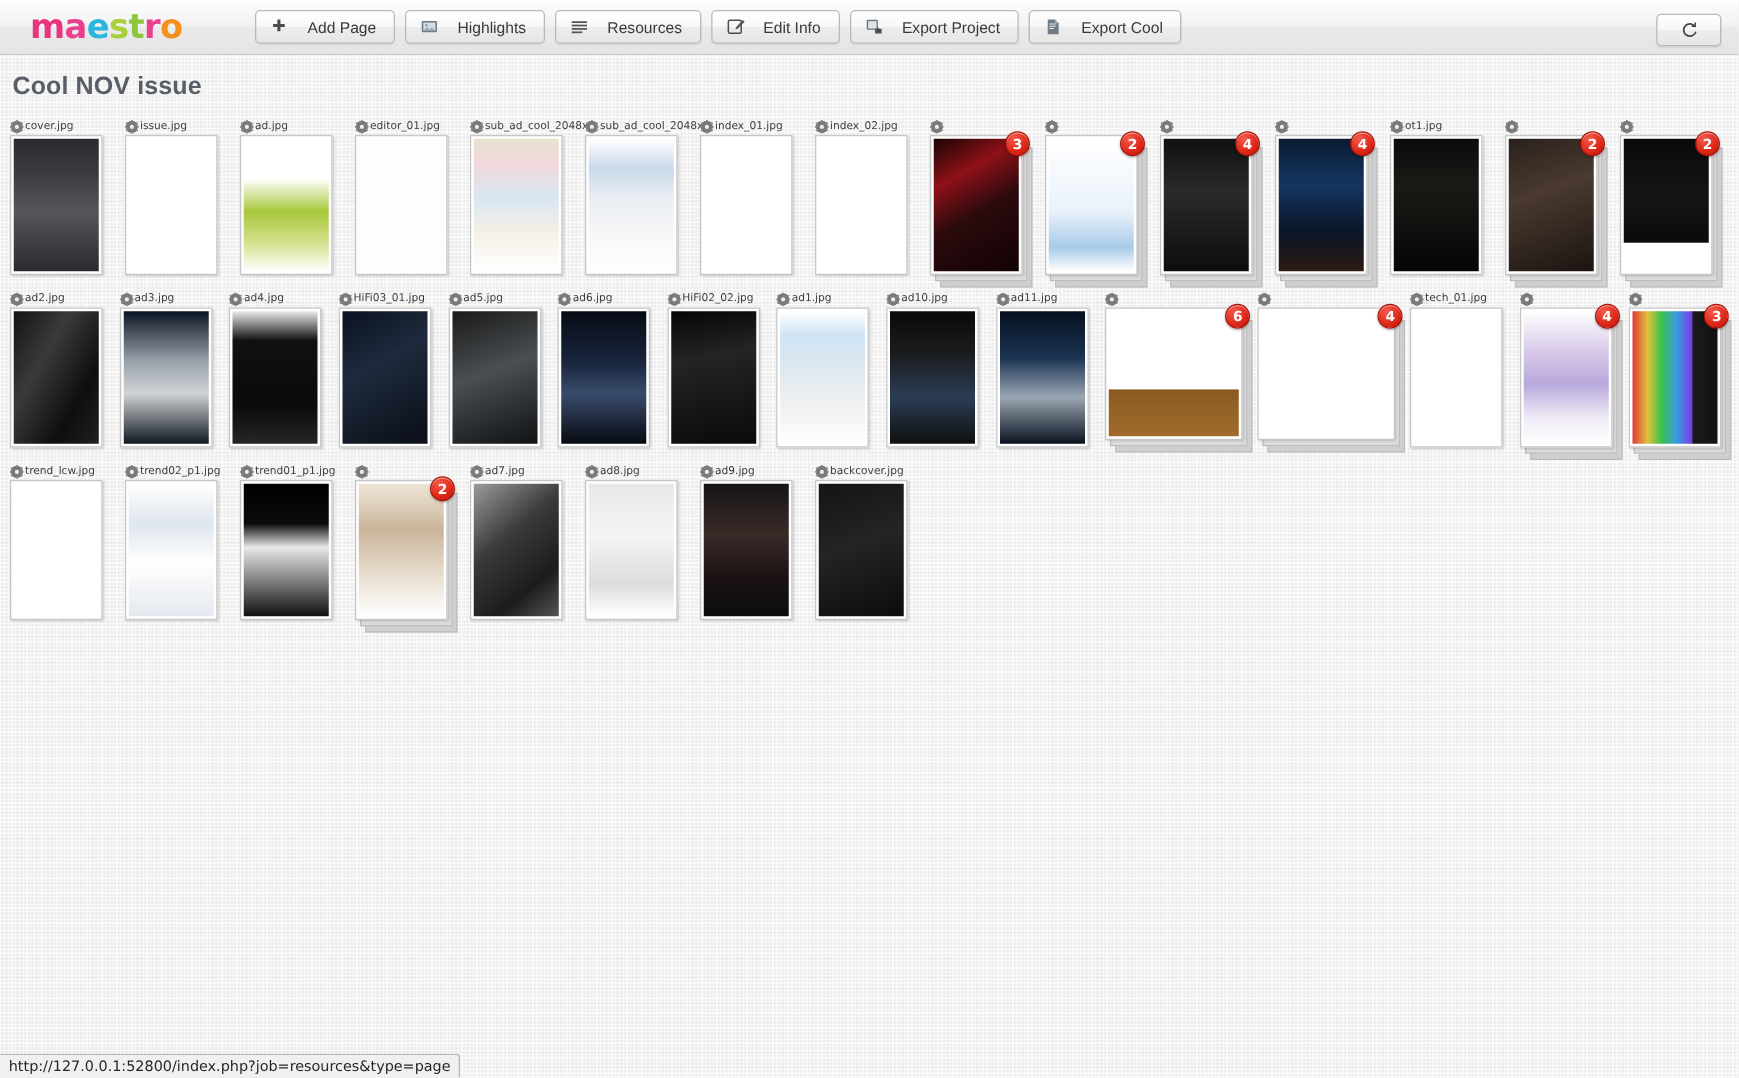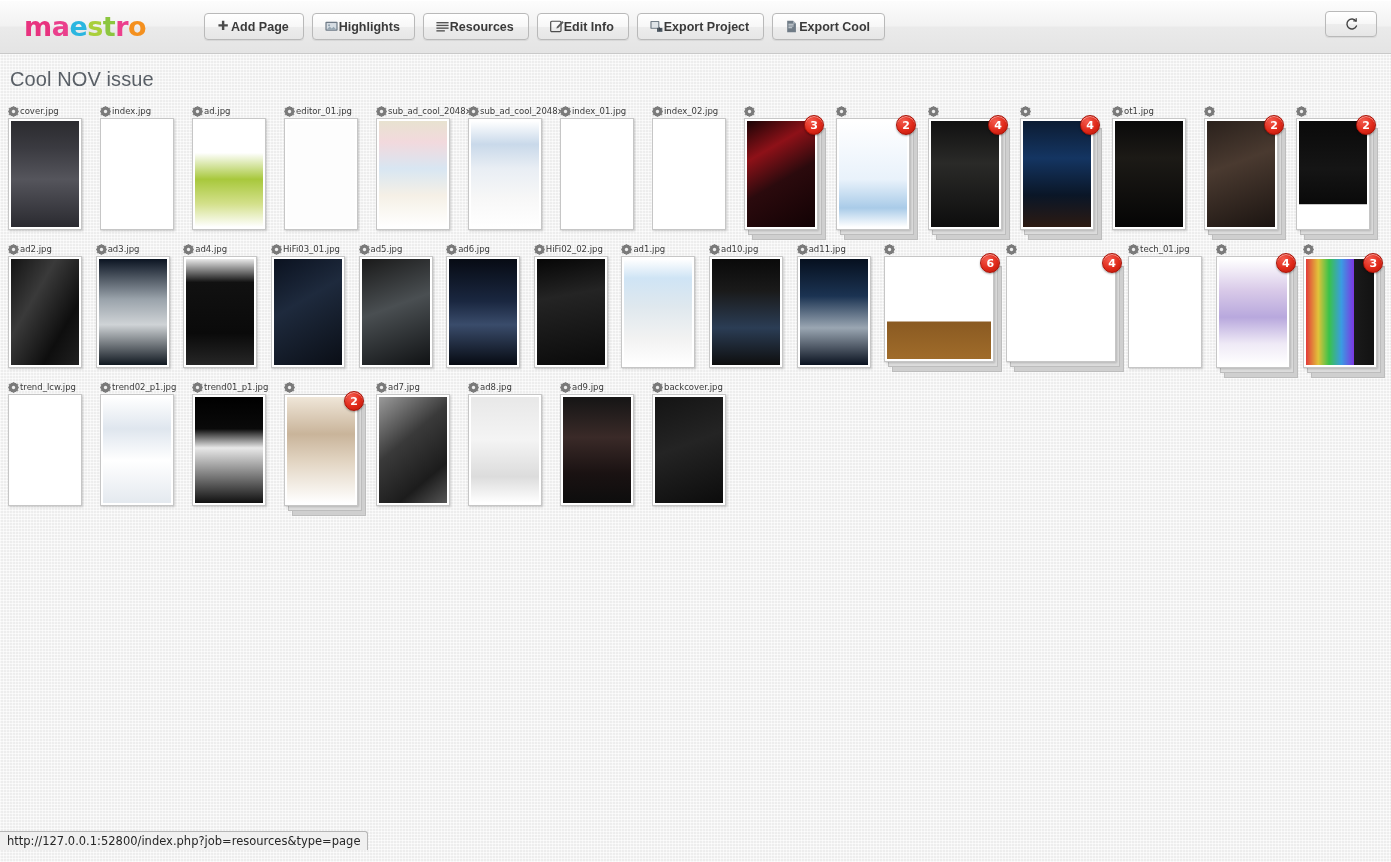--- a/index.html
+++ b/index.html
@@ -19,21 +19,21 @@
     height: 862px;
     background-color: #f3f3f3;
     background-image:
       repeating-linear-gradient(0deg, rgba(255,255,255,.55) 0 1px, rgba(0,0,0,.012) 1px 3px),
       repeating-linear-gradient(90deg, rgba(255,255,255,.55) 0 1px, rgba(0,0,0,.012) 1px 3px);
   }
 
   
   #toolbar {
     position: relative;
-    height: 54px;
+    height: 44px;
     background: linear-gradient(#fdfdfd 0%, #f2f2f2 48%, #eaeaea 52%, #e4e4e4 100%);
     border-bottom: 1px solid #c9c9c9;
     box-shadow: 0 1px 0 rgba(255,255,255,.8) inset;
     display: flex;
     align-items: center;
     padding: 0 12px;
   }
 
   .logo {
     font-family: "DejaVu Sans", sans-serif;
@@ -45,32 +45,31 @@
     line-height: 1;
     user-select: none;
   }
   .logo span { display: inline-block; }
 
   .btn-group { display: flex; align-items: center; gap: 8px; margin-left: 44px; }
 
   .tbtn {
     display: inline-flex;
     align-items: center;
-    gap: 0;
+    gap: 15px;
     height: 27px;
     padding: 0 14px 0 11px;
     font-size: 12.5px;
     color: #3a3a3a;
     background: linear-gradient(#ffffff 0%, #f7f7f7 50%, #ededed 51%, #e6e6e6 100%);
     border: 1px solid #b9b9b9;
     border-radius: 4px;
     box-shadow: 0 1px 1px rgba(0,0,0,.07), 0 1px 0 rgba(255,255,255,.9) inset;
     cursor: pointer;
     white-space: nowrap;
-    font-weight: bold;
   }
 
   .tbtn-icon { width: 15px; height: 15px; flex: 0 0 15px; display:block; }
 
   .refresh-btn {
     position: absolute;
     right: 14px;
     top: 11px;
     width: 52px;
     height: 26px;
@@ -82,21 +81,21 @@
     border-radius: 4px;
     box-shadow: 0 1px 1px rgba(0,0,0,.07), 0 1px 0 rgba(255,255,255,.9) inset;
     cursor: pointer;
   }
 
   
   #page-title {
     font-size: 20px;
     color: #595f66;
     padding: 14px 0 10px 10px;
-    font-weight: normal;
+    font-weight: bold;
     letter-spacing: .1px;
   }
 
   
   #grid {
     position: relative;
     padding: 0 4px;
   }
   .row { display: flex; align-items: flex-start; }
 
@@ -175,21 +174,21 @@
     align-items: center;
     justify-content: center;
     box-shadow: 0 1px 2px rgba(0,0,0,.35), 0 1px 0 rgba(255,255,255,.45) inset;
     z-index: 20;
   }
 
   
   #statusbar {
     position: absolute;
     left: 0;
-    bottom: 12px;
+    bottom: 0;
     height: 19px;
     padding: 0 7px;
     display: flex;
     align-items: center;
     font-size: 11.5px;
     color: #262626;
     background: #f0f0f0;
     border-top: 1px solid #b6b6b6;
     border-right: 1px solid #b6b6b6;
     border-top-right-radius: 3px;
@@ -308,21 +307,21 @@
                 <rect x="0" y="6.9" width="3.4" height="2.2"></rect>
                 <rect x="12.6" y="6.9" width="3.4" height="2.2"></rect>
                 <rect x="1.5" y="2.6" width="2.2" height="3.4" transform="rotate(-45 2.6 4.3)"></rect>
                 <rect x="12.3" y="10" width="2.2" height="3.4" transform="rotate(-45 13.4 11.7)"></rect>
                 <rect x="1.5" y="10" width="2.2" height="3.4" transform="rotate(45 2.6 11.7)"></rect>
                 <rect x="12.3" y="2.6" width="2.2" height="3.4" transform="rotate(45 13.4 4.3)"></rect>
               </g>
               <circle cx="8" cy="8" r="6.2" fill="#7a7a7a"></circle>
               <circle cx="8" cy="8" r="2.4" fill="#efefef"></circle>
             </svg>
-            <span class="fname">index.jpg</span>
+            <span class="fname">issue.jpg</span>
           </div>
           <div class="thumb-wrap">
             <div class="frame">
               <div class="thumb-img" style="background:#ffffff"></div>
             </div>
           </div>
         </div>
         <div class="cell">
           <div class="cell-head">
             <svg class="gear" viewBox="0 0 16 16">

